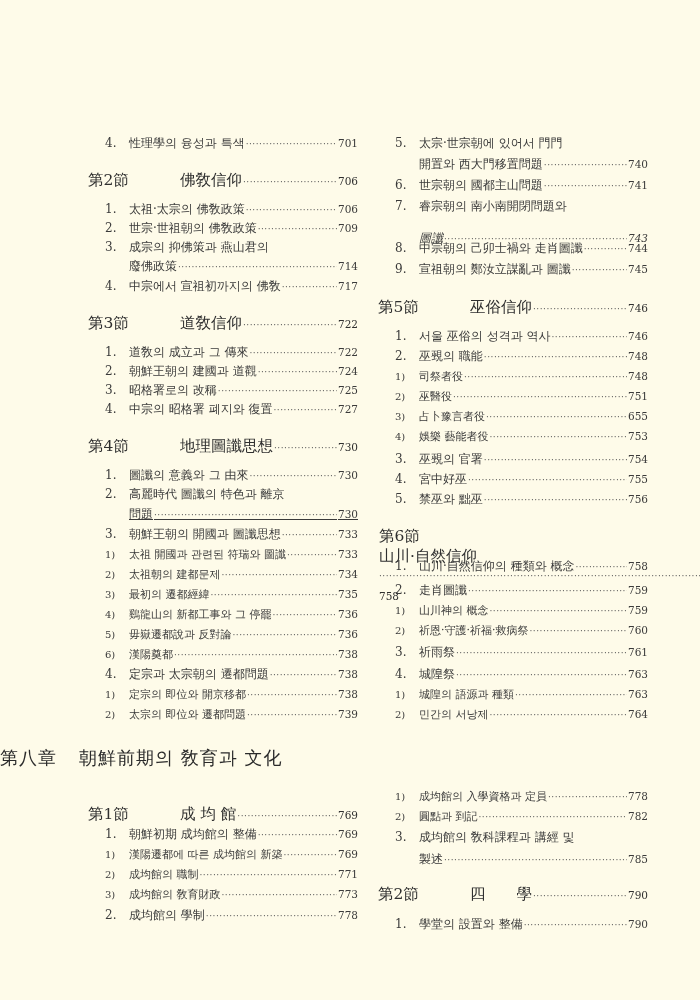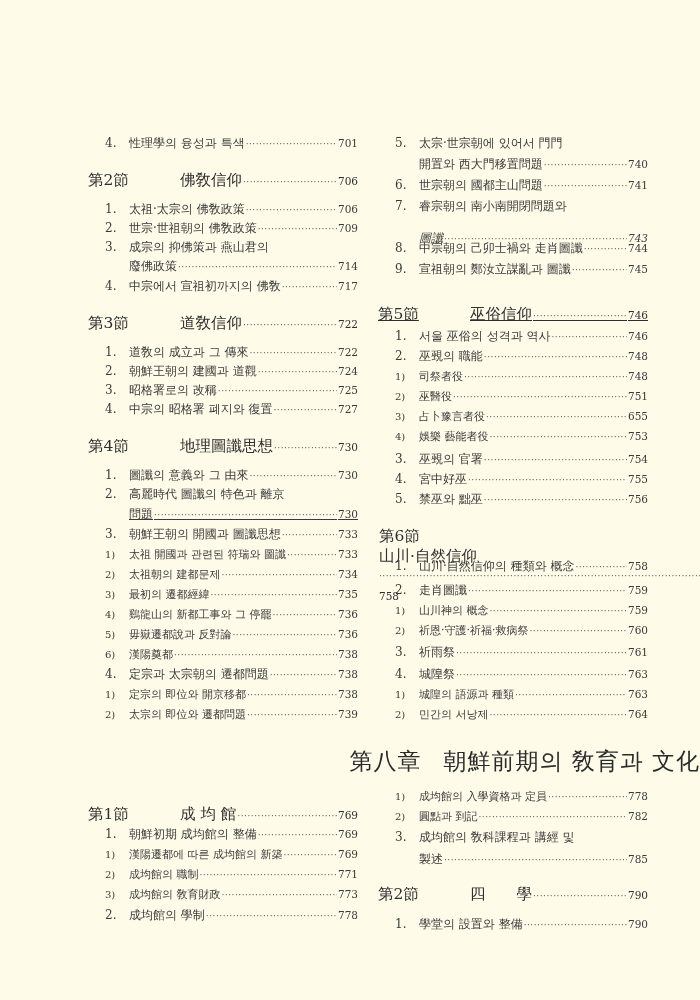--- a/index.html
+++ b/index.html
@@ -31,21 +31,21 @@
   .row.nodots .dots::before { content:""; }
   .l1 { padding-left:17px; }
   .l1 .num { width:24px; }
   .l1c { padding-left:41px; }
   .l2 { padding-left:17px; font-size:11px; }
   .l2 .num { width:24px; font-size:10px; }
   .sec { font-size:15.5px; line-height:20px; color:#2f2f2f; }
   .sec .num { width:92px; }
   .chapter {
     position:absolute; top:746px; left:0; width:700px;
-    text-align:right; font-size:23px; color:#2a2a2a; letter-spacing:1px;
+    text-align:left; font-size:18px; color:#2a2a2a; letter-spacing:1px;
   }
   .chapter .c1 { margin-right:22px; }
 </style>
 </head>
 <body>
 
 <div class="col col-left" id="left_top" style="top:0;">
     <div class="row l1" style="top: 135px;">
       <span class="num">4.</span>
       <span class="title">性理學의 융성과 특색</span>
@@ -239,21 +239,21 @@
       <span class="title">中宗朝의 己卯士禍와 走肖圖讖</span>
       <span class="dots"></span>
       <span class="page">744</span>
     </div>
     <div class="row l1" style="top: 261px;">
       <span class="num">9.</span>
       <span class="title">宣祖朝의 鄭汝立謀亂과 圖讖</span>
       <span class="dots"></span>
       <span class="page">745</span>
     </div>
-    <div class="row sec" style="top: 304px; text-decoration: underline;">
+    <div class="row sec" style="top: 297px;">
       <span class="num">第5節</span>
       <span class="title">巫俗信仰</span>
       <span class="dots"></span>
       <span class="page">746</span>
     </div>
     <div class="row l1" style="top: 328px;">
       <span class="num">1.</span>
       <span class="title">서울 巫俗의 성격과 역사</span>
       <span class="dots"></span>
       <span class="page">746</span>

